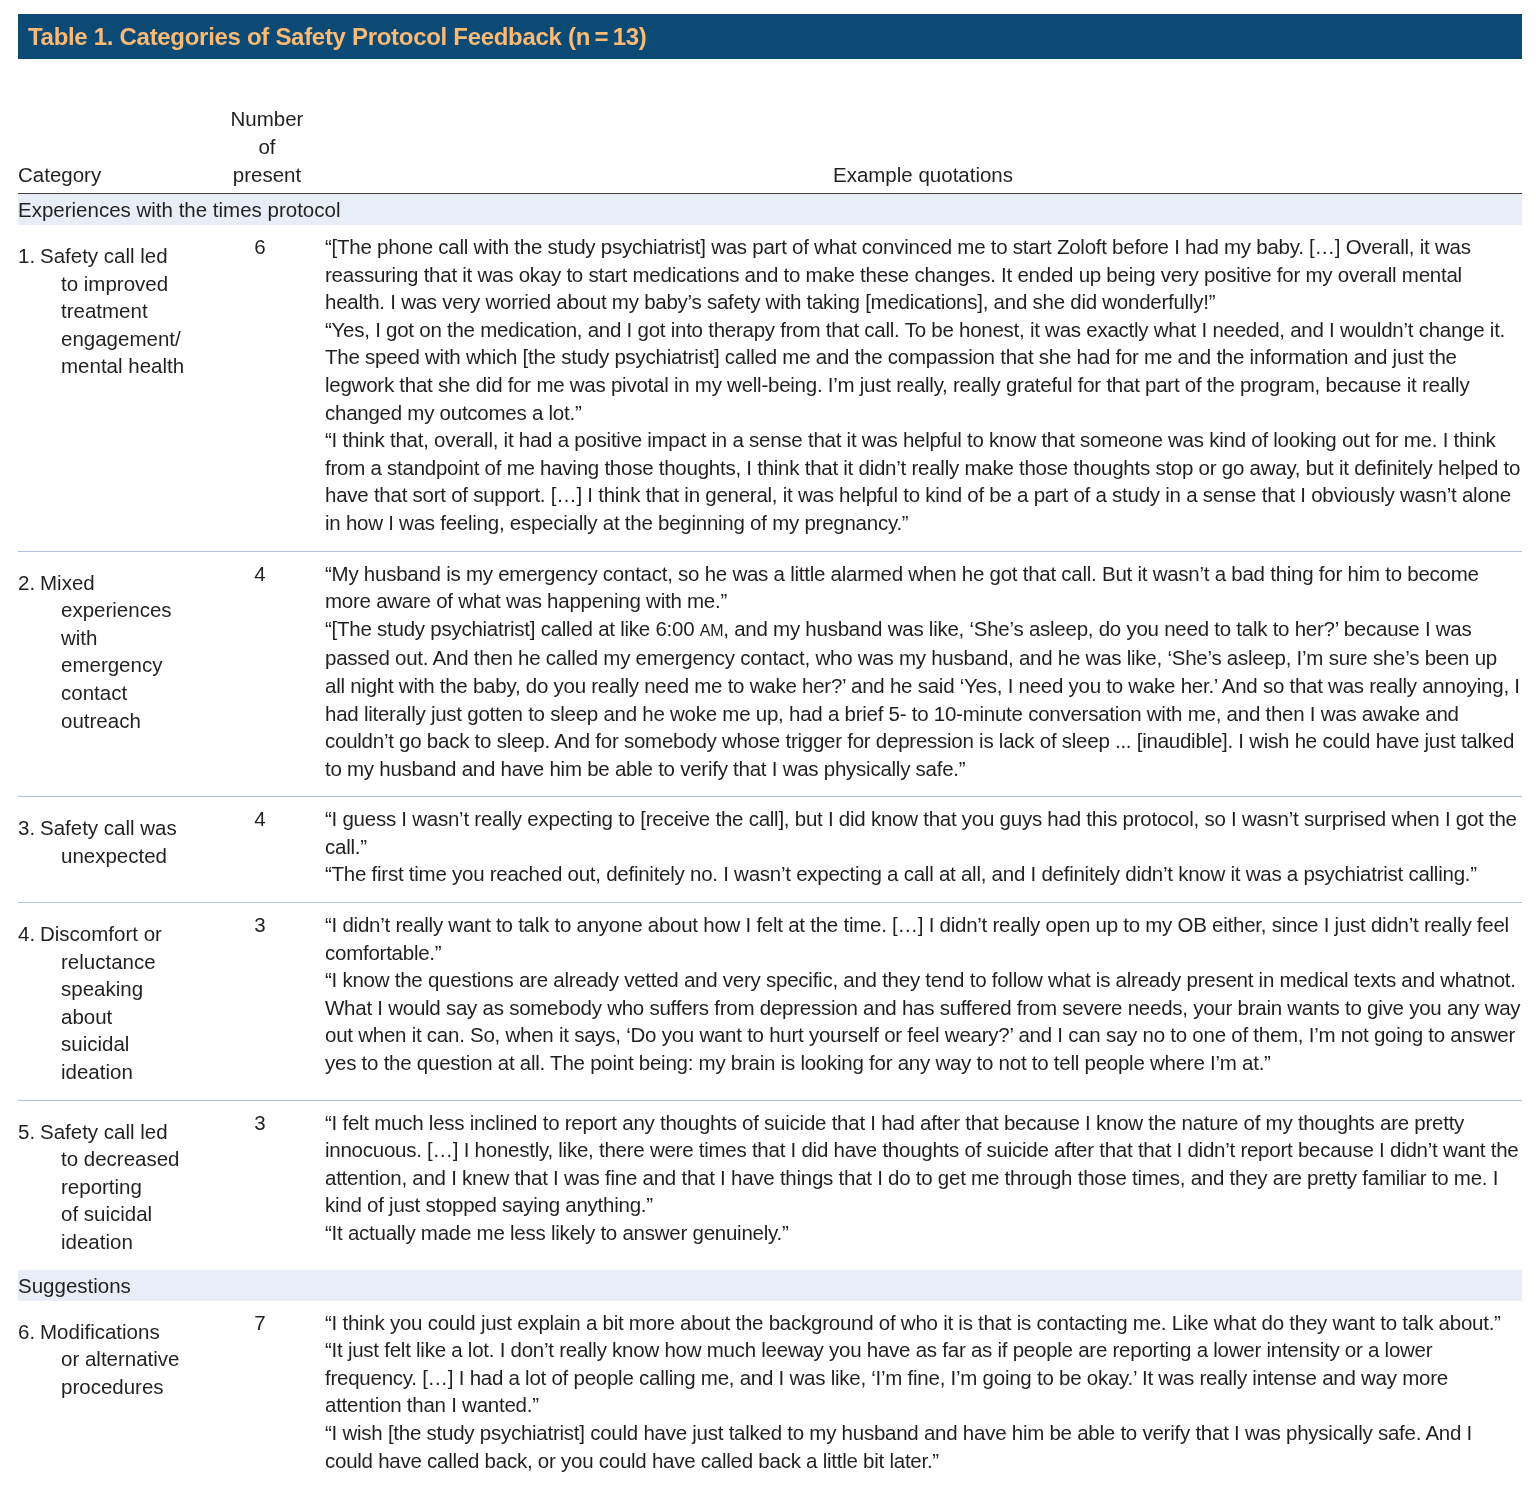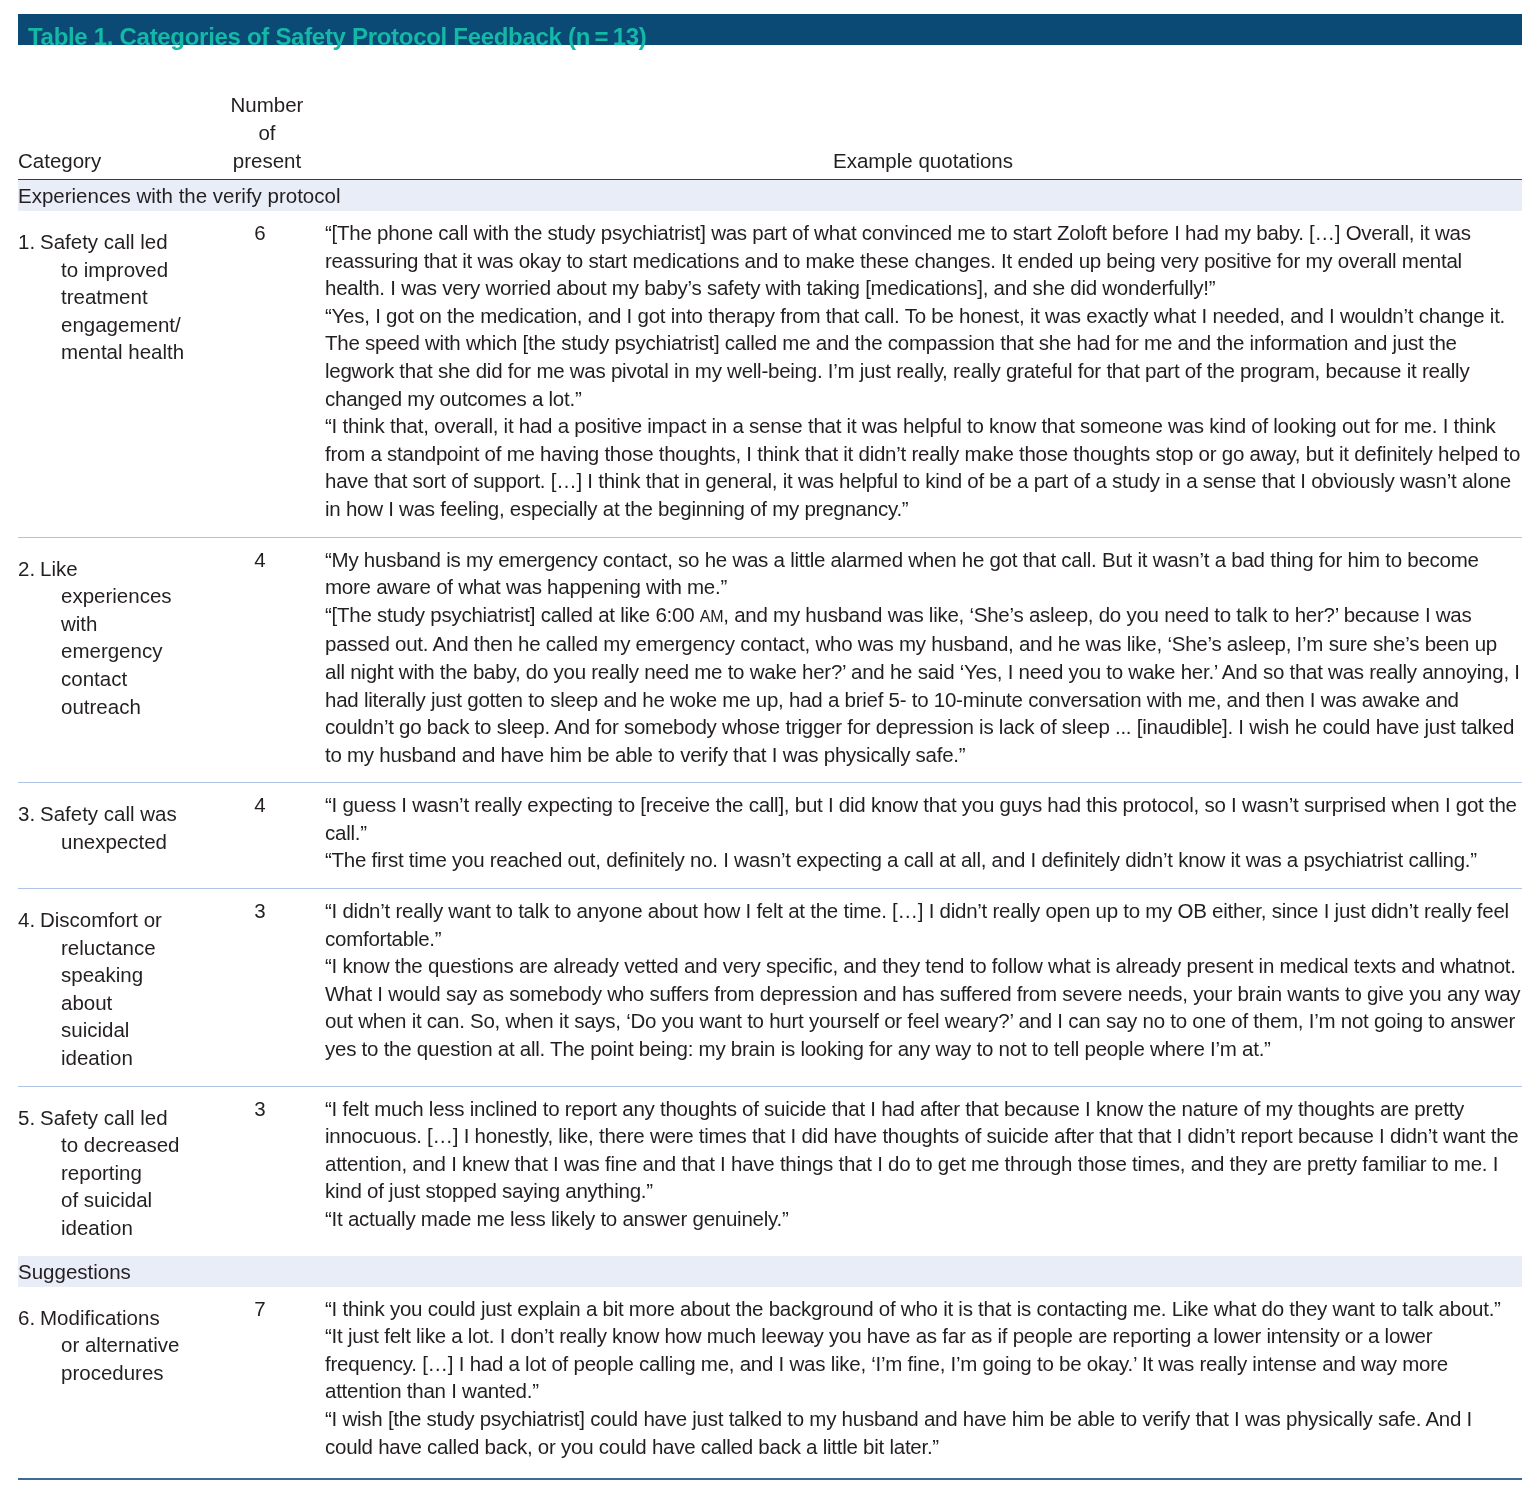--- a/index.html
+++ b/index.html
@@ -3,22 +3,22 @@
 <meta charset="utf-8">
 <style>
   html, body { margin: 0; padding: 0; background: #ffffff; }
   body {
     width: 1536px; height: 1488px; overflow: hidden;
     font-family: "Liberation Sans", sans-serif;
     color: #231f20;
   }
   .table-wrap { position: absolute; left: 18px; top: 14px; width: 1504px; }
   .title-bar {
-    background: #0b4a75; color: #14b8a6;
-    height: 31px; line-height: 45px;
+    background: #0b4a75; color: #fdba74;
+    height: 45px; line-height: 45px;
     padding-left: 10px;
     font-size: 24px; font-weight: bold; letter-spacing: -0.3px;
   }
   .colhead {
     position: relative; height: 134px;
     border-bottom: 1.5px solid #3d3d3d;
     font-size: 20.5px; line-height: 28px;
   }
   .colhead .c-cat { position: absolute; left: 0; bottom: 4px; }
   .colhead .c-num { position: absolute; left: 197px; width: 104px; bottom: 4px; text-align: center; }
@@ -53,39 +53,39 @@
     <div class="c-cat">Category</div>
     <div class="c-num">
       <div>Number</div>
       <div>of</div>
       <div>present</div>
     </div>
     <div class="c-quote">Example quotations</div>
   </div>
 
   <div id="table-body">
-      <div class="section-row">Experiences with the verify protocol</div>
+      <div class="section-row">Experiences with the times protocol</div>
       <div class="row">
         <div class="cat">
           <span class="line first"><span class="num">1.</span><span>Safety call led</span></span>
           <span class="line">to improved</span>
           <span class="line">treatment</span>
           <span class="line">engagement/</span>
           <span class="line">mental health</span>
         </div>
         <div class="mentions">6</div>
         <div class="quotes">
           <p>“[The phone call with the study psychiatrist] was part of what convinced me to start Zoloft before I had my baby. […] Overall, it was reassuring that it was okay to start medications and to make these changes. It ended up being very positive for my overall mental health. I was very worried about my baby’s safety with taking [medications], and she did wonderfully!”</p>
           <p>“Yes, I got on the medication, and I got into therapy from that call. To be honest, it was exactly what I needed, and I wouldn’t change it. The speed with which [the study psychiatrist] called me and the compassion that she had for me and the information and just the legwork that she did for me was pivotal in my well-being. I’m just really, really grateful for that part of the program, because it really changed my outcomes a lot.”</p>
           <p>“I think that, overall, it had a positive impact in a sense that it was helpful to know that someone was kind of looking out for me. I think from a standpoint of me having those thoughts, I think that it didn’t really make those thoughts stop or go away, but it definitely helped to have that sort of support. […] I think that in general, it was helpful to kind of be a part of a study in a sense that I obviously wasn’t alone in how I was feeling, especially at the beginning of my pregnancy.”</p>
         </div>
       </div>
       <div class="row">
         <div class="cat">
-          <span class="line first"><span class="num">2.</span><span>Like</span></span>
+          <span class="line first"><span class="num">2.</span><span>Mixed</span></span>
           <span class="line">experiences</span>
           <span class="line">with</span>
           <span class="line">emergency</span>
           <span class="line">contact</span>
           <span class="line">outreach</span>
         </div>
         <div class="mentions">4</div>
         <div class="quotes">
           <p>“My husband is my emergency contact, so he was a little alarmed when he got that call. But it wasn’t a bad thing for him to become more aware of what was happening with me.”</p>
           <p>“[The study psychiatrist] called at like 6:00 <span class="smallcaps">AM</span>, and my husband was like, ‘She’s asleep, do you need to talk to her?’ because I was passed out. And then he called my emergency contact, who was my husband, and he was like, ‘She’s asleep, I’m sure she’s been up all night with the baby, do you really need me to wake her?’ and he said ‘Yes, I need you to wake her.’ And so that was really annoying, I had literally just gotten to sleep and he woke me up, had a brief 5- to 10-minute conversation with me, and then I was awake and couldn’t go back to sleep. And for somebody whose trigger for depression is lack of sleep ... [inaudible]. I wish he could have just talked to my husband and have him be able to verify that I was physically safe.”</p>

